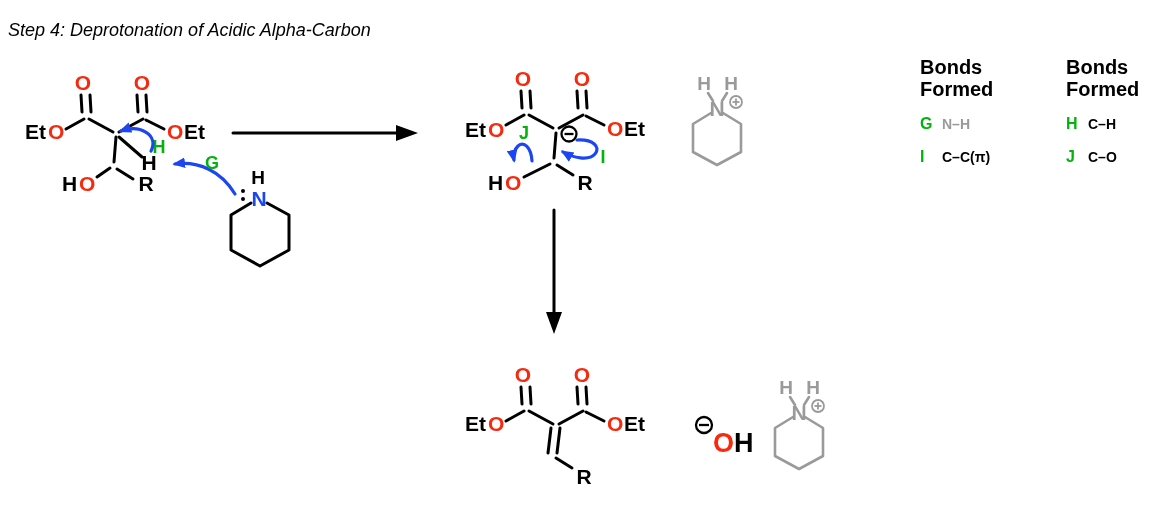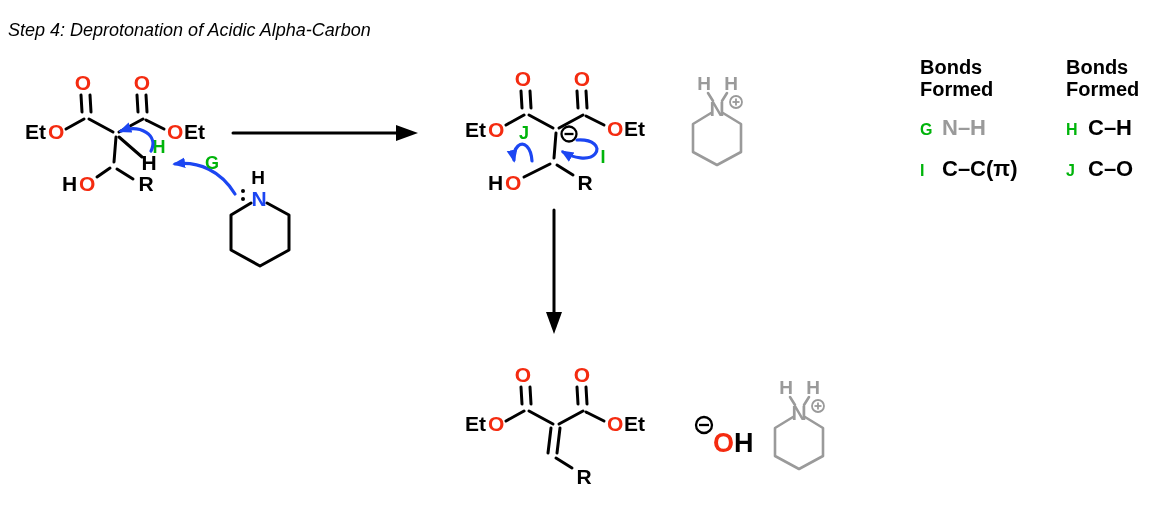--- a/index.html
+++ b/index.html
@@ -25,21 +25,21 @@
   .chg-bk{stroke:var(--black);stroke-width:2.3;fill:none;}
   .chg-gy{stroke:var(--gray);stroke-width:1.8;fill:none;}
   .fill-bk{fill:var(--black);}
   .mk-blue{fill:var(--blue);}
   .legend-col{position:absolute;top:56px;}
   #legend-formed{left:920px;}
   #legend-broken{left:1066px;}
   .legend-header div{font-size:20px;font-weight:bold;line-height:22px;color:#000;}
   .legend-row{margin-top:15px;font-weight:bold;white-space:nowrap;}
   .legend-row .key{color:var(--green);font-size:16px;display:inline-block;width:22px;}
-  .legend-row .bond{font-size:22px;color:#000;}
+  .legend-row .bond{font-size:14px;color:#000;}
   .legend-row .bond.gray{color:var(--gray);}
 </style>
 </head>
 <body>
 
 <div class="stage">
 
   <div class="step-title" id="title-step4">Step 4: Deprotonation of Acidic Alpha-Carbon</div>
 
   <svg width="1168" height="518" viewBox="0 0 1168 518">

